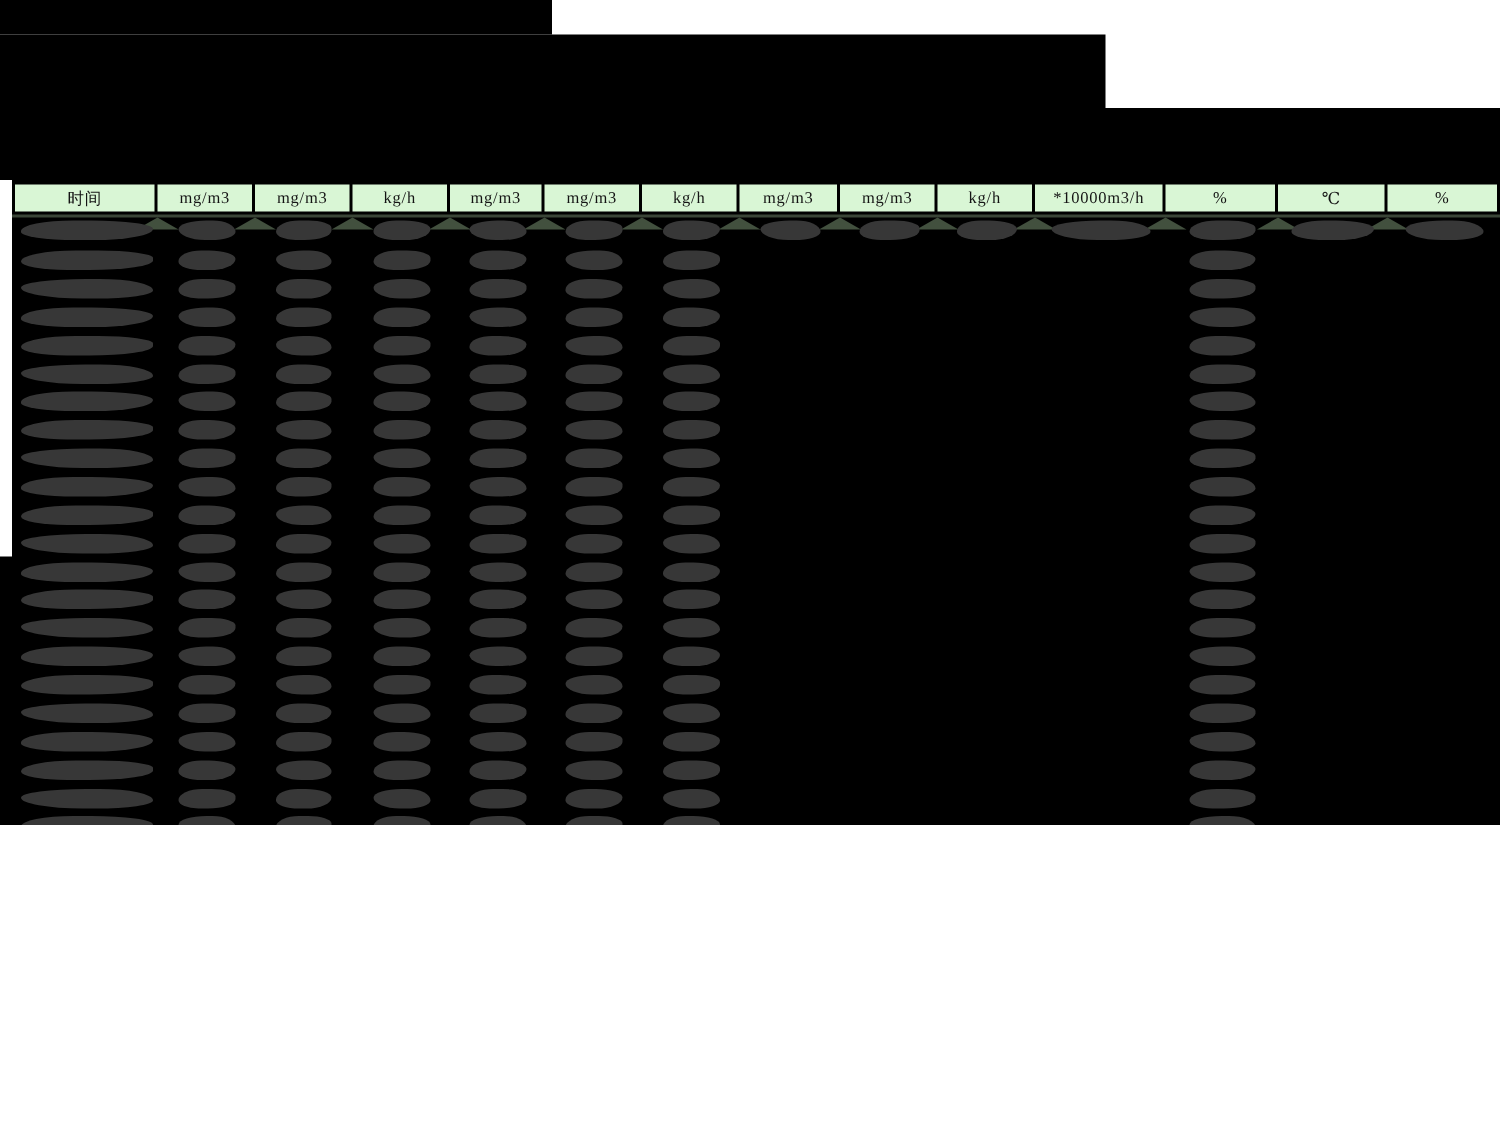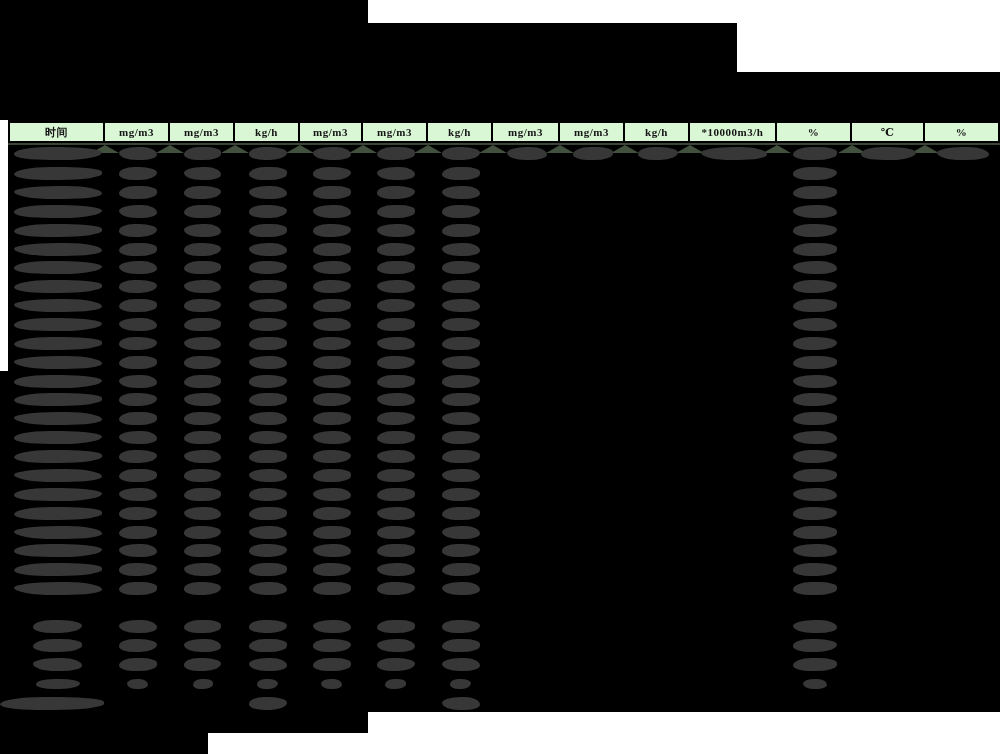--- a/index.html
+++ b/index.html
@@ -1,18 +1,18 @@
 <!DOCTYPE html>
 <html><head>
 <meta charset="utf-8">
 <style>
   * { margin:0; padding:0; box-sizing:border-box; }
   html,body { background:#ffffff; }
   body { font-family:"Liberation Serif","DejaVu Serif",serif; }
-  #stage { position:relative; width:1000px; height:754px; background:#fff; overflow:hidden;font-weight:bold; }
+  #stage { position:relative; width:1000px; height:550px; background:#fff; overflow:hidden; }
   .blk { position:absolute; background:#000; }
   #header-row { position:absolute; left:8px; top:120px; width:992px; height:25px;
                 background:#000; border-bottom:2px solid #3a4537; }
   .hcell { position:absolute; top:3px; height:18px; background:#d9f6d5;
            display:flex; align-items:center; justify-content:center;
            font-size:11px; color:#141414; letter-spacing:0.5px; white-space:nowrap; }
   .tri { position:absolute; width:0; height:0;
          border-left:14px solid transparent; border-right:14px solid transparent; }
   .blob { position:absolute; }
   .blob.v0 { border-radius:46% 54% 52% 48% / 62% 50% 66% 48%; }

